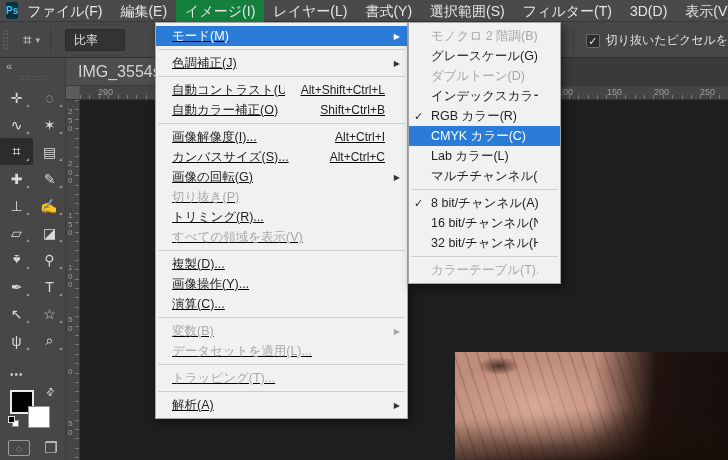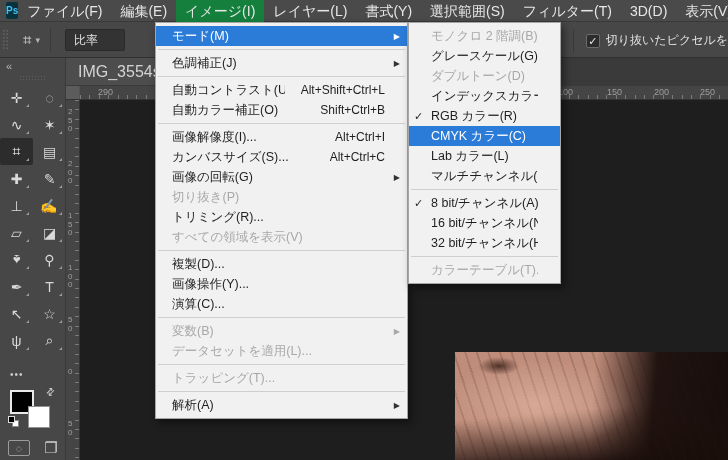--- a/index.html
+++ b/index.html
@@ -88,21 +88,21 @@
     background-image:
       radial-gradient(ellipse 32px 14px at 16% 13%, rgba(48,24,17,.78), rgba(48,24,17,0) 65%),
       radial-gradient(ellipse 130px 62px at 30% 48%, rgba(238,196,176,.5), transparent 72%),
       repeating-linear-gradient(72deg, rgba(40,22,16,0) 0 9px, rgba(40,22,16,.16) 9px 11px),
       linear-gradient(175deg, transparent 52%, rgba(28,15,11,.55) 76%, #1a0e0b 96%),
       linear-gradient(95deg, rgba(30,16,12,0) 50%, rgba(30,16,12,.55) 62%, #201310 72%, #170d0b 100%); }
 
   
   .menu-panel { position:absolute; background:#f1f1f1; border:1px solid #a6a6a6;
                 box-shadow:3px 4px 8px rgba(0,0,0,.45); padding:3px 0; z-index:10; }
-  #image-menu { left:155px; top:22px; width:253px; }
+  #image-menu { left:155px; top:22px; width:253px;text-decoration:underline; }
   #mode-submenu { left:408px; top:22px; width:153px; z-index:11; }
   .mi { position:relative; height:20px; display:flex; align-items:center; padding:0 22px 0 16px;
         font-size:12.5px; color:#1f1f1f; white-space:nowrap; }
   .mi .lbl { flex:1; overflow:hidden; }
   .mi .sc { margin-left:16px; color:#1f1f1f; font-size:12px; }
   .mi .arrow { position:absolute; right:7px; top:50%; transform:translateY(-50%); font-size:8px; color:#333; }
   .mi .chk { position:absolute; left:5px; font-size:11px; color:#1f1f1f; }
   .mi.hl { background:#2b7cd9; color:#fff; }
   .mi.hl .sc, .mi.hl .arrow, .mi.hl .chk { color:#fff; }
   .mi.dis, .mi.dis .sc, .mi.dis .arrow { color:#a8a8a8; }

